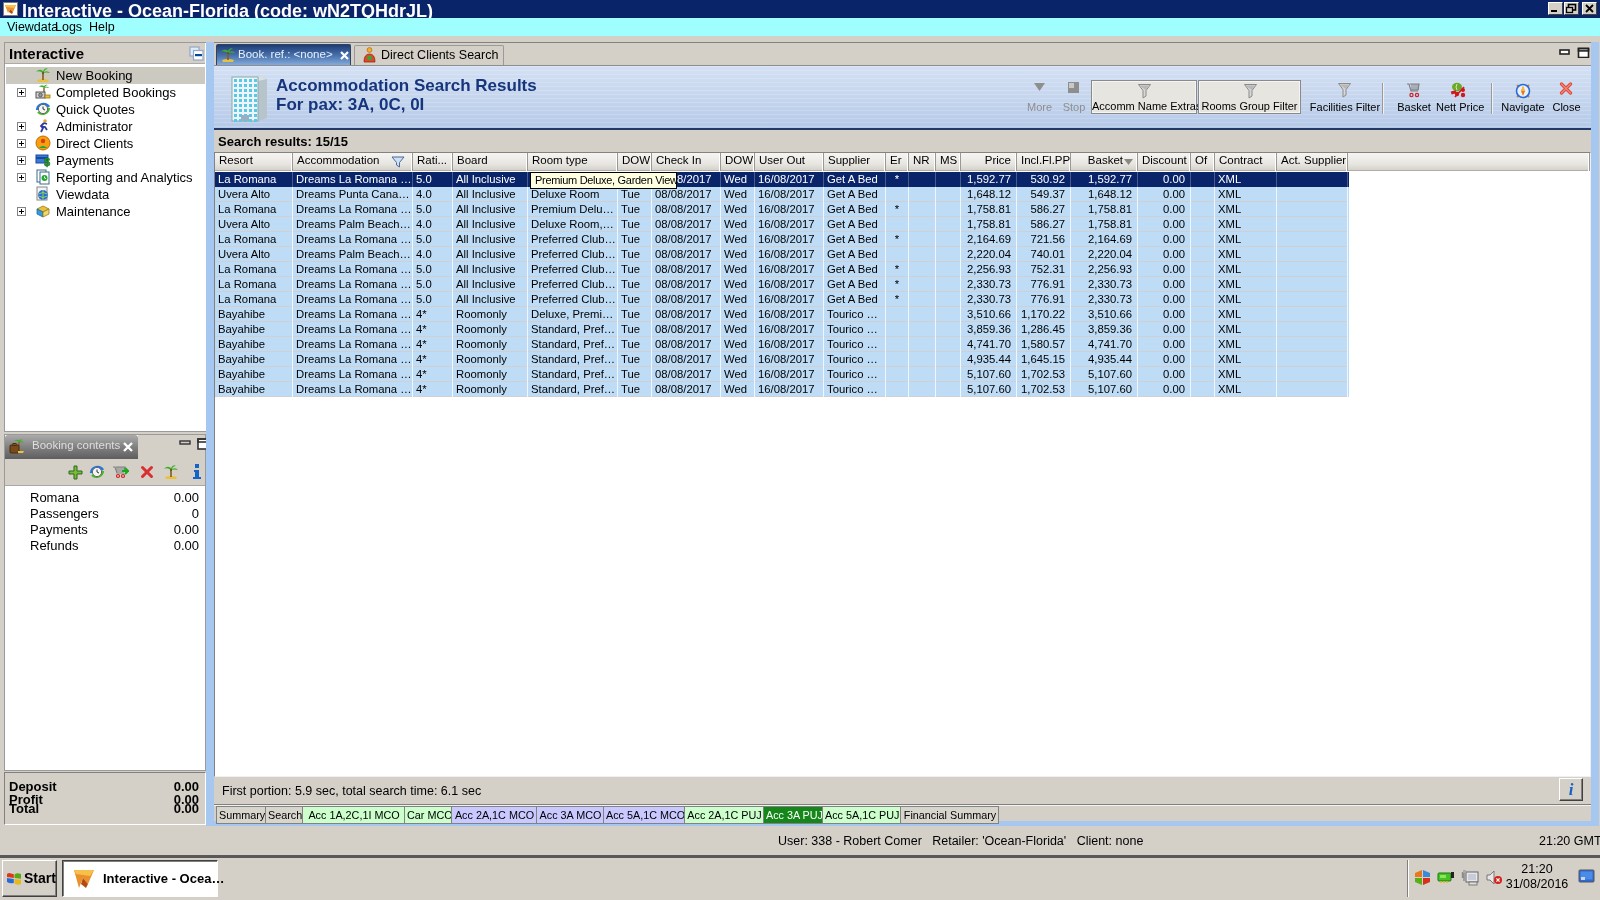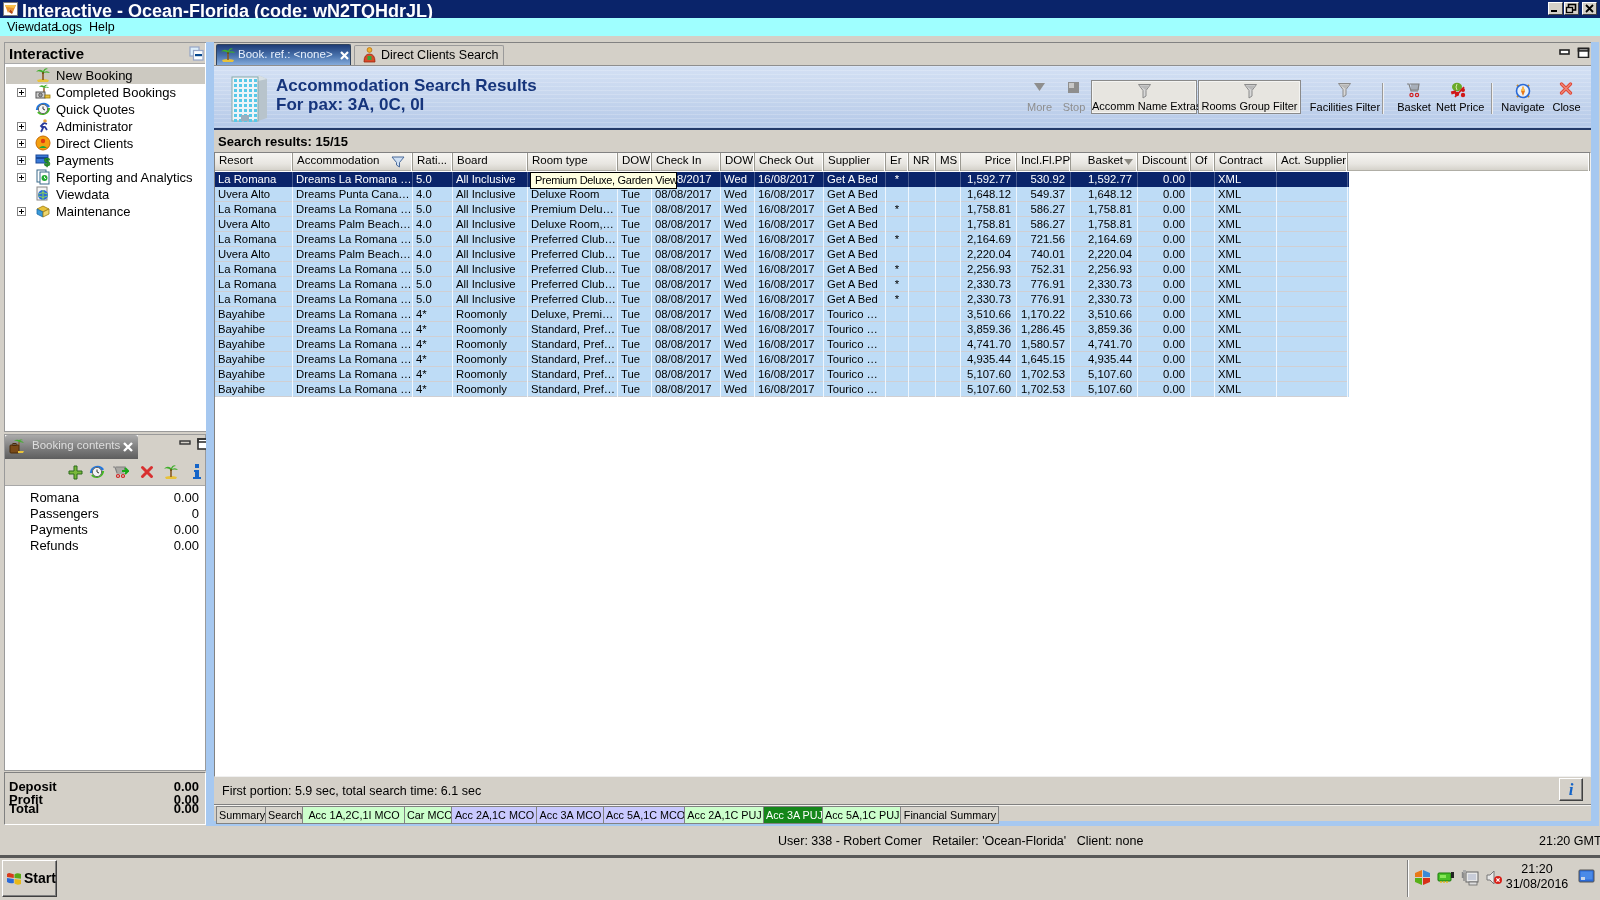--- a/index.html
+++ b/index.html
@@ -520,21 +520,21 @@
         <span style="left:0px;width:78px;">Resort</span>
         <span style="left:78px;width:120px;">Accommodation<svg style="position:absolute;right:7px;top:3px" width="14" height="12" viewBox="0 0 14 12">
             <path d="M1 1 H13 L8.5 6.5 L8.5 11 L5.5 9 L5.5 6.5 Z" fill="#cfe0f4" stroke="#4a6a9a" stroke-width="1"></path>
           </svg></span>
         <span style="left:198px;width:40px;">Rati...</span>
         <span style="left:238px;width:75px;">Board</span>
         <span style="left:313px;width:90px;">Room type</span>
         <span style="left:403px;width:34px;">DOW</span>
         <span style="left:437px;width:69px;">Check In</span>
         <span style="left:506px;width:34px;">DOW</span>
-        <span style="left:540px;width:69px;">Check Out</span>
+        <span style="left:540px;width:69px;">User Out</span>
         <span style="left:609px;width:62px;">Supplier</span>
         <span style="left:671px;width:23px;">Er</span>
         <span style="left:694px;width:27px;">NR</span>
         <span style="left:721px;width:25px;">MS</span>
         <span style="left:746px;width:56px;text-align:right;padding-right:5px;">Price</span>
         <span style="left:802px;width:54px;text-align:right;padding-right:5px;">Incl.Fl.PP</span>
         <span style="left:856px;width:67px;text-align:right;padding-right:14px;">Basket<svg style="position:absolute;right:4px;top:6px" width="9" height="6" viewBox="0 0 9 6">
             <path d="M0 0 H9 L4.5 6 Z" fill="#8a8880"></path>
           </svg></span>
         <span style="left:923px;width:53px;text-align:right;padding-right:5px;">Discount</span>
@@ -574,20 +574,30 @@
       <span style="position:absolute;left:4px;top:10px">
         <svg width="15" height="15" viewBox="0 0 15 15">
           <path d="M0 3 Q2 1.5 4 2.5 L6.8 3.2 L6.8 7 L0 6 Z" fill="#d83a1a"></path>
           <path d="M7.5 3.4 Q10 1.5 14 3 L14 7.8 L7.5 7 Z" fill="#5aa818"></path>
           <path d="M0 7 L6.8 8 L6.8 12 Q3 13 0 11 Z" fill="#2a6ad8"></path>
           <path d="M7.5 8 L14 8.8 L14 13 Q10 14.5 7.5 12.5 Z" fill="#e8b818"></path>
         </svg>
       </span>
       <b>Start</b>
     </div>
+<div class="abs" id="taskbtn">
+      <span style="position:absolute;left:8px;top:7px">
+        <svg width="26" height="22" viewBox="0 0 26 22">
+          <path d="M3 2 L23 2 L17 16 L12 10 L8 20 Z" fill="#e8912d"></path>
+          <path d="M3 2 L23 2 L19 8 L5 6 Z" fill="#f7c04a"></path>
+          <path d="M12 10 L17 16 L15 20 L10 16 Z" fill="#b5490f"></path>
+        </svg>
+      </span>
+      <b>Interactive - Ocea…</b>
+    </div>
 <div class="abs" id="traydiv"></div>
 <span class="abs trayic" style="left:1414px">
       <svg width="17" height="17" viewBox="0 0 17 17">
         <path d="M1 4 L8 1 L8 8 L1 8 Z" fill="#e87818"></path>
         <path d="M9 1 L16 4 L16 8 L9 8 Z" fill="#3a8ad8"></path>
         <path d="M1 9 L8 9 L8 16 L1 13 Z" fill="#58b018"></path>
         <path d="M9 9 L16 9 L16 13 L9 16 Z" fill="#d83018"></path>
       </svg>
     </span>
 <span class="abs trayic" style="left:1437px">

